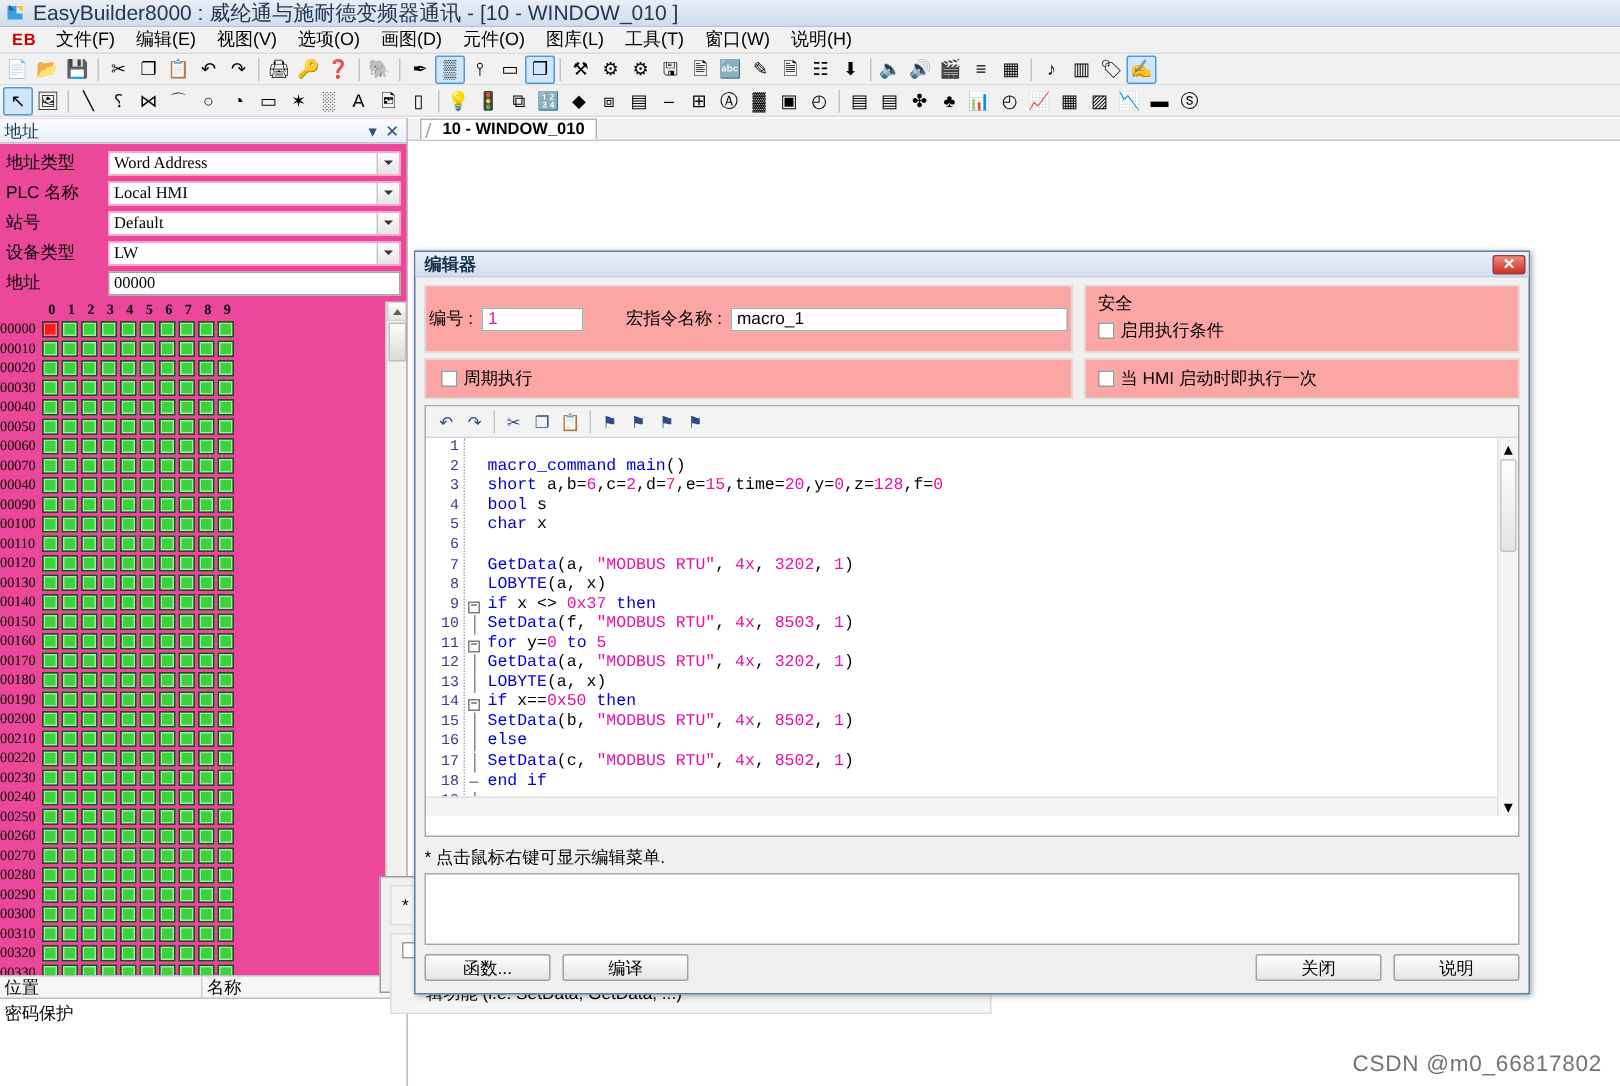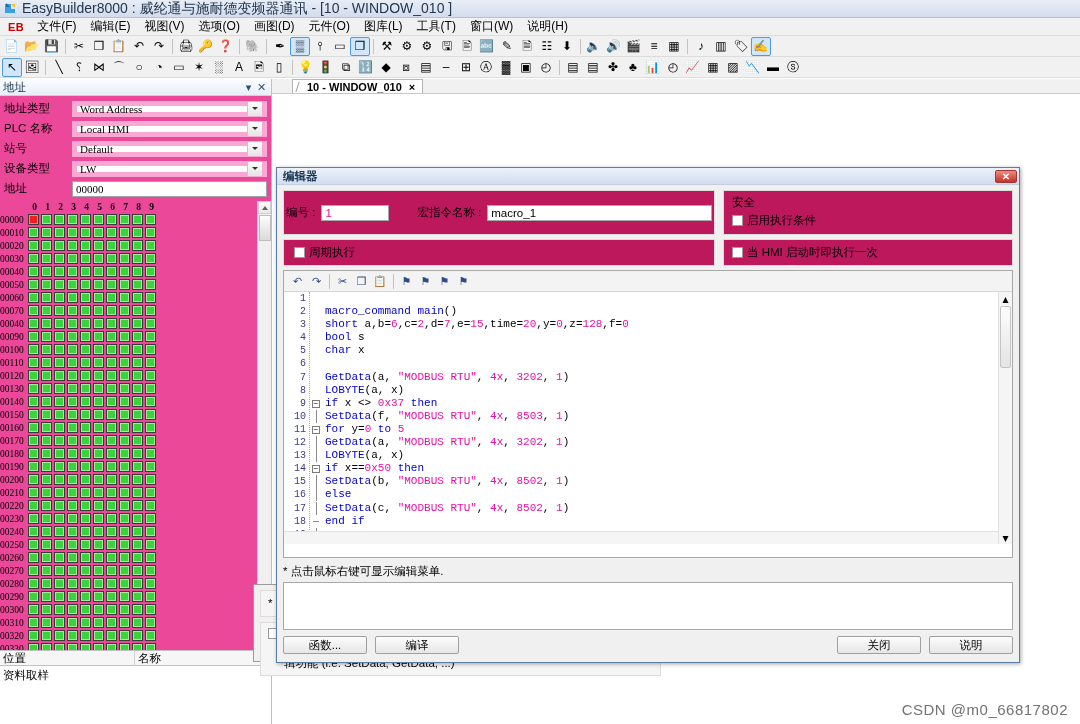--- a/index.html
+++ b/index.html
@@ -71,21 +71,21 @@
     padding:0 3px; font-size:11.5px;color:#17334f;
   }
   .panel-head .ttl{ flex:1; }
   .panel-head .hb{ width:13px;text-align:center;color:#30506f;cursor:pointer;font-size:11px; }
 
   .addr-form{ padding:3px 4px 2px 4px; }
   .frow{ display:flex;align-items:center;height:19px;margin-bottom:1px; }
   .flabel{ width:68px;flex:0 0 68px;font-size:11.5px;color:#000; }
   .fctl{ flex:1;position:relative; }
   .combo{
-    height:16px;border:5px solid #f9a8d4;background:#fff;
+    height:16px;border:1px solid #f9a8d4;background:#fff;
     display:flex;align-items:center;font-size:11px;
     padding-left:3px; font-family:"Liberation Serif",serif;
   }
   .combo .cval{flex:1;overflow:hidden;white-space:nowrap;}
   .combo .carrow{
     width:15px;flex:0 0 15px;height:14px;
     background:linear-gradient(#fdfdfd,#e4e4e4);
     border-left:1px solid #c7c7c7;
     display:flex;align-items:center;justify-content:center;
   }
@@ -131,24 +131,25 @@
   .lh1{ width:135px;flex:0 0 135px;border-right:1px solid #d0d0d0; }
   .listbody{ height:58px;font-size:11.5px;padding:2px 0 0 3px;background:#fff; }
 
   
   .canvas{ position:absolute;left:272px;right:0;top:0;bottom:0;background:#ffffff; }
 
   
   .mditabs{ position:absolute;left:0;top:0;height:15px;right:0;
             background:#f1f1f1;border-bottom:1px solid #c8c8c8; display:flex;align-items:flex-end; }
   .mditab{
-    margin-left:20px;height:14px;padding:0 7px 0 14px;
+    margin-left:8px;height:14px;padding:0 7px 0 14px;
     background:#ffffff;border:1px solid #b5b5b5;border-bottom:none;
     display:flex;align-items:center;font-size:11px;font-weight:bold;
     position:relative;
+    flex-direction:column;
   }
   .mditab .tabclose{ margin-left:7px;font-size:11px;font-weight:bold;color:#000; }
   .mditab:before{
     content:"";position:absolute;left:4px;top:2px;width:7px;height:10px;
     border-left:1px solid #9a9a9a;transform:skewX(-18deg);
   }
 
   
   .mdiclient{ position:absolute;left:0;top:15px;right:0;bottom:0;background:#ffffff; }
 
@@ -184,21 +185,21 @@
   .dlg-close{
     width:22px;height:13px;border:1px solid #9e3a3a;border-radius:2px;
     background:linear-gradient(#ef8a7e,#c93228);
     color:#fff;font-size:10px;display:flex;align-items:center;justify-content:center;
     font-weight:bold;
   }
   .dlg-body{ position:absolute;inset:17px 0 0 0;padding:5px 6px; }
 
   .toprow{ display:flex;gap:8px; }
   .grp{
-    border:1px solid #dcdcdc;background:#be185d;
+    border:1px solid #dcdcdc;background:#fca5a5;
   }
   .grp-left{ flex:1;padding:8px 2px;display:flex;align-items:center; }
   .grp-right{ width:290px;flex:0 0 290px;padding:4px 8px 6px 8px;position:relative; }
   .grp-legend{ font-size:11.5px;color:#000;margin-bottom:3px; }
   .lbl{ font-size:11.5px;color:#000; }
   .inp{
     border:1px solid #a8a8a8;background:#fff;height:16px;font-size:11.5px;
     padding:0 3px;display:flex;align-items:center;
   }
   .inp.num{ width:68px;margin-left:6px; }
@@ -1066,21 +1067,21 @@
             <i></i>
           </div>
       </div>
     </div>
 
     <div class="listhdr">
       <div class="lh1">位置</div>
       <div>名称</div>
     </div>
     <div class="listbody">
-      <div>资料取样</div>
+      <div>密码保护</div>
     </div>
   </div>
 
   <div class="canvas">
     <div class="mditabs">
       <div class="mditab">
         <span>10 - WINDOW_010</span>
         <span class="tabclose">×</span>
       </div>
     </div>

